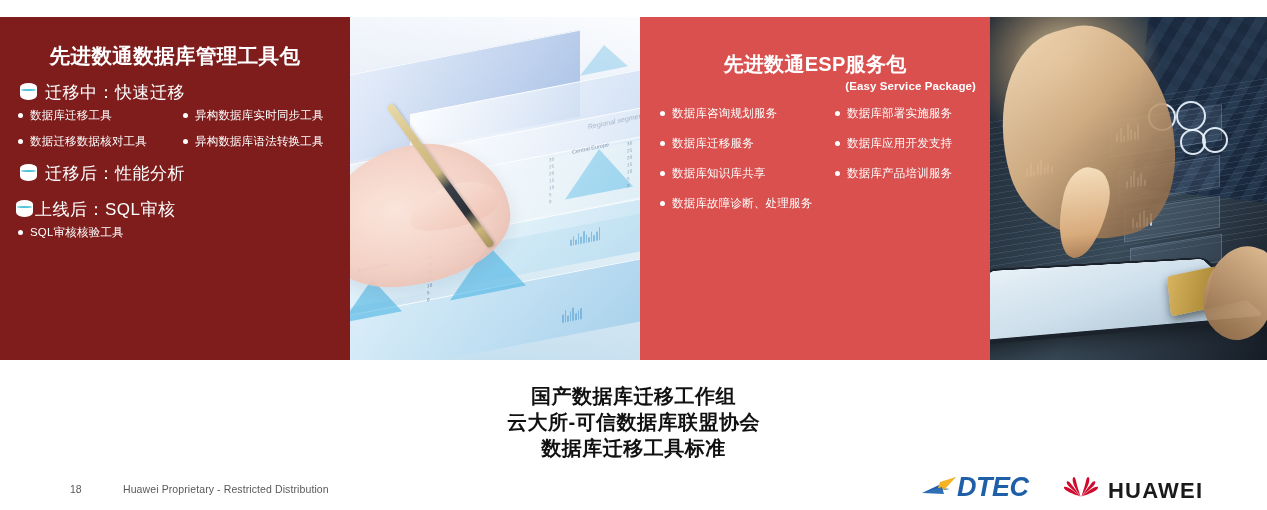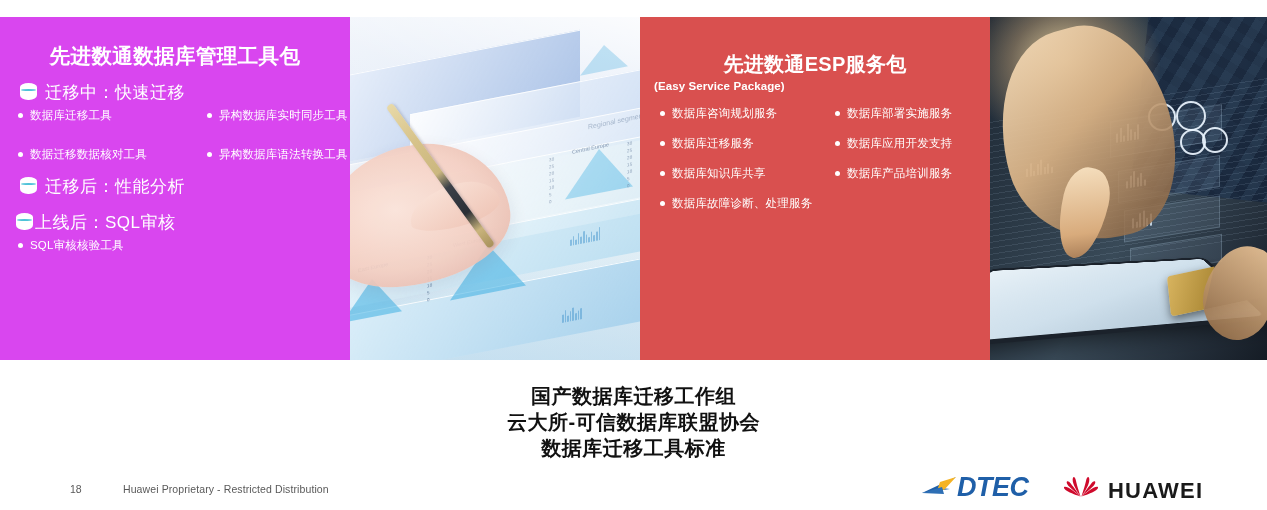--- a/index.html
+++ b/index.html
@@ -32,21 +32,21 @@
     width: 1267px;
     height: 343px;
     display: flex;
     flex-direction: row;
   }
 
   
   .panel-teal {
     width: 350px;
     height: 343px;
-    background: #d946ef;
+    background: #7f1d1d;
     position: relative;
     box-sizing: border-box;
     padding: 18px 14px 0 14px;
     flex: 0 0 350px;
   }
   .teal-title {
     color: #ffffff;
     font-size: 20.5px;
     font-weight: bold;
     text-align: center;
@@ -98,21 +98,20 @@
     background: #4FC3D8;
     border-radius: 50%;
   }
 
   .teal-bullets {
     display: grid;
     grid-template-columns: 165px 180px;
     row-gap: 11px;
     column-gap: 0px;
     margin: 0 0 0 4px;
-    gap: 24px;
   }
   .teal-bullets.single { grid-template-columns: 1fr; }
   .bullet-row {
     display: flex;
     align-items: center;
     gap: 7px;
     color: #ffffff;
     font-size: 11.5px;
     white-space: nowrap;
     letter-spacing: 0.2px;
@@ -243,21 +242,21 @@
     font-weight: bold;
     text-align: center;
     letter-spacing: 0.3px;
     margin: 14px 0 2px 0;
     white-space: nowrap;
   }
   .red-subtitle {
     color: #ffffff;
     font-size: 11.5px;
     font-weight: bold;
-    text-align: left;
+    text-align: right;
     margin: 0 0 0 0;
     letter-spacing: 0.1px;
   }
   .red-section {
     color: #ffffff;
     font-size: 15.5px;
     font-weight: bold;
     text-align: center;
     margin: 22px 0 4px 0;
     letter-spacing: 0.5px;

